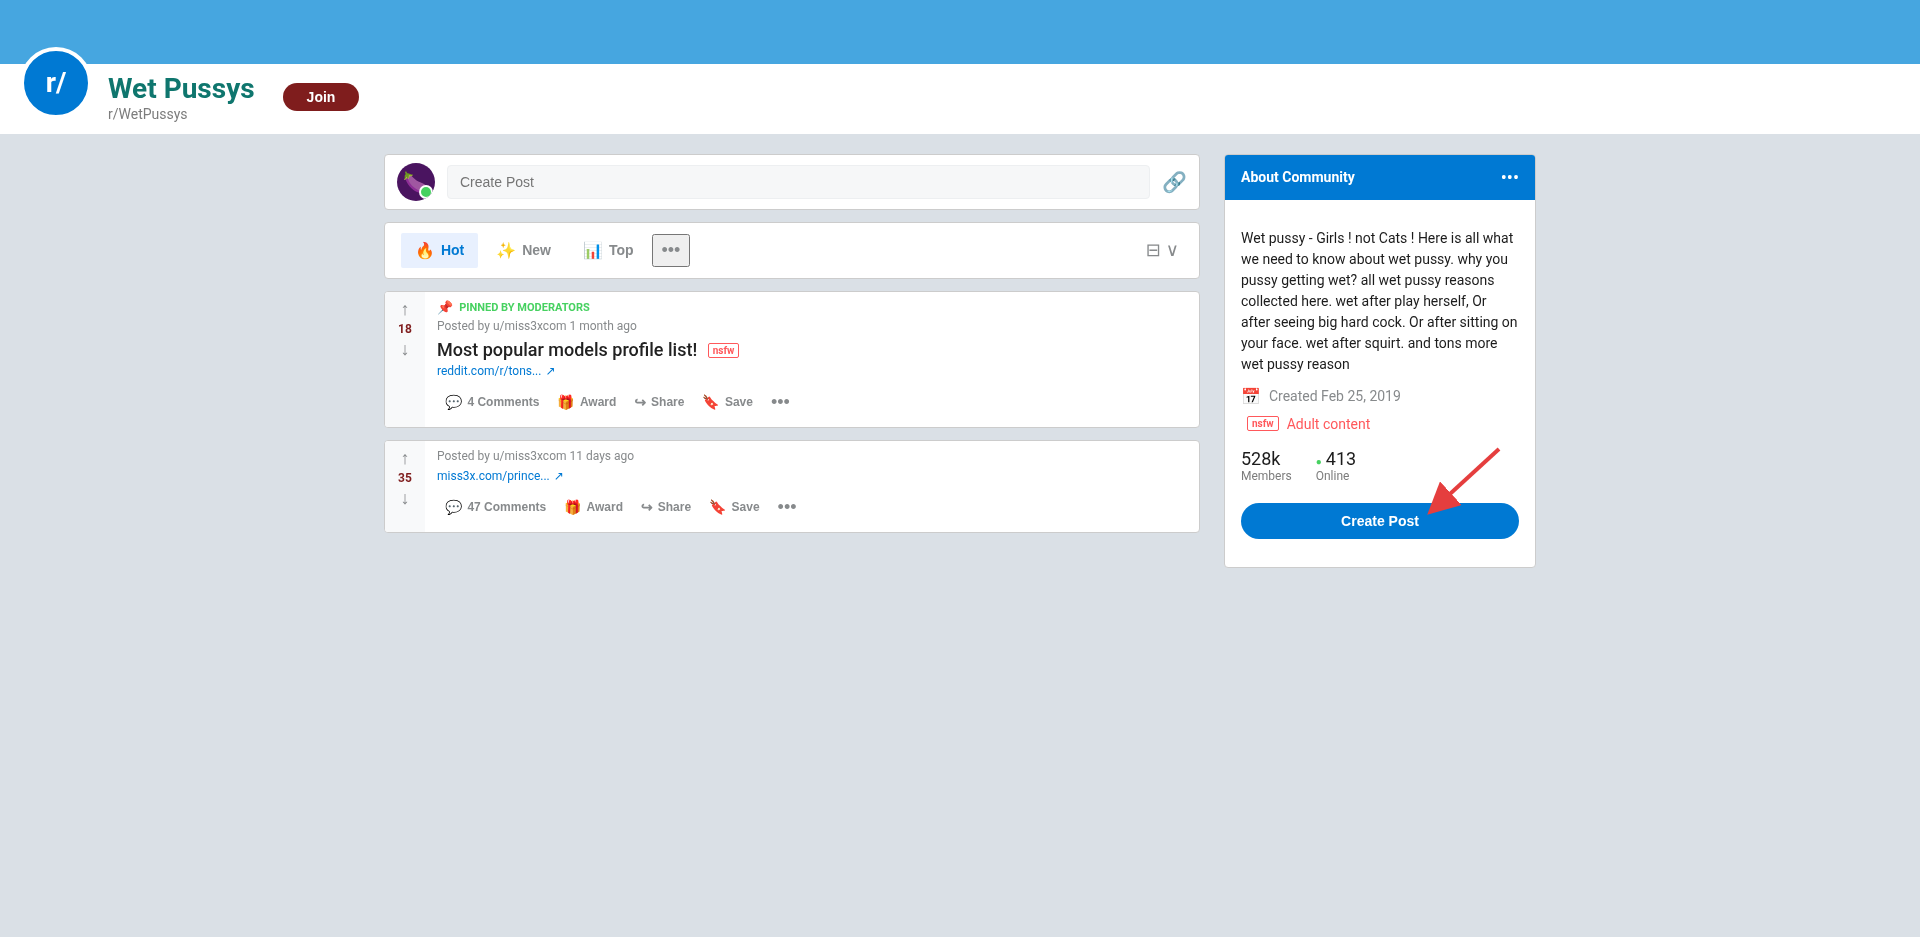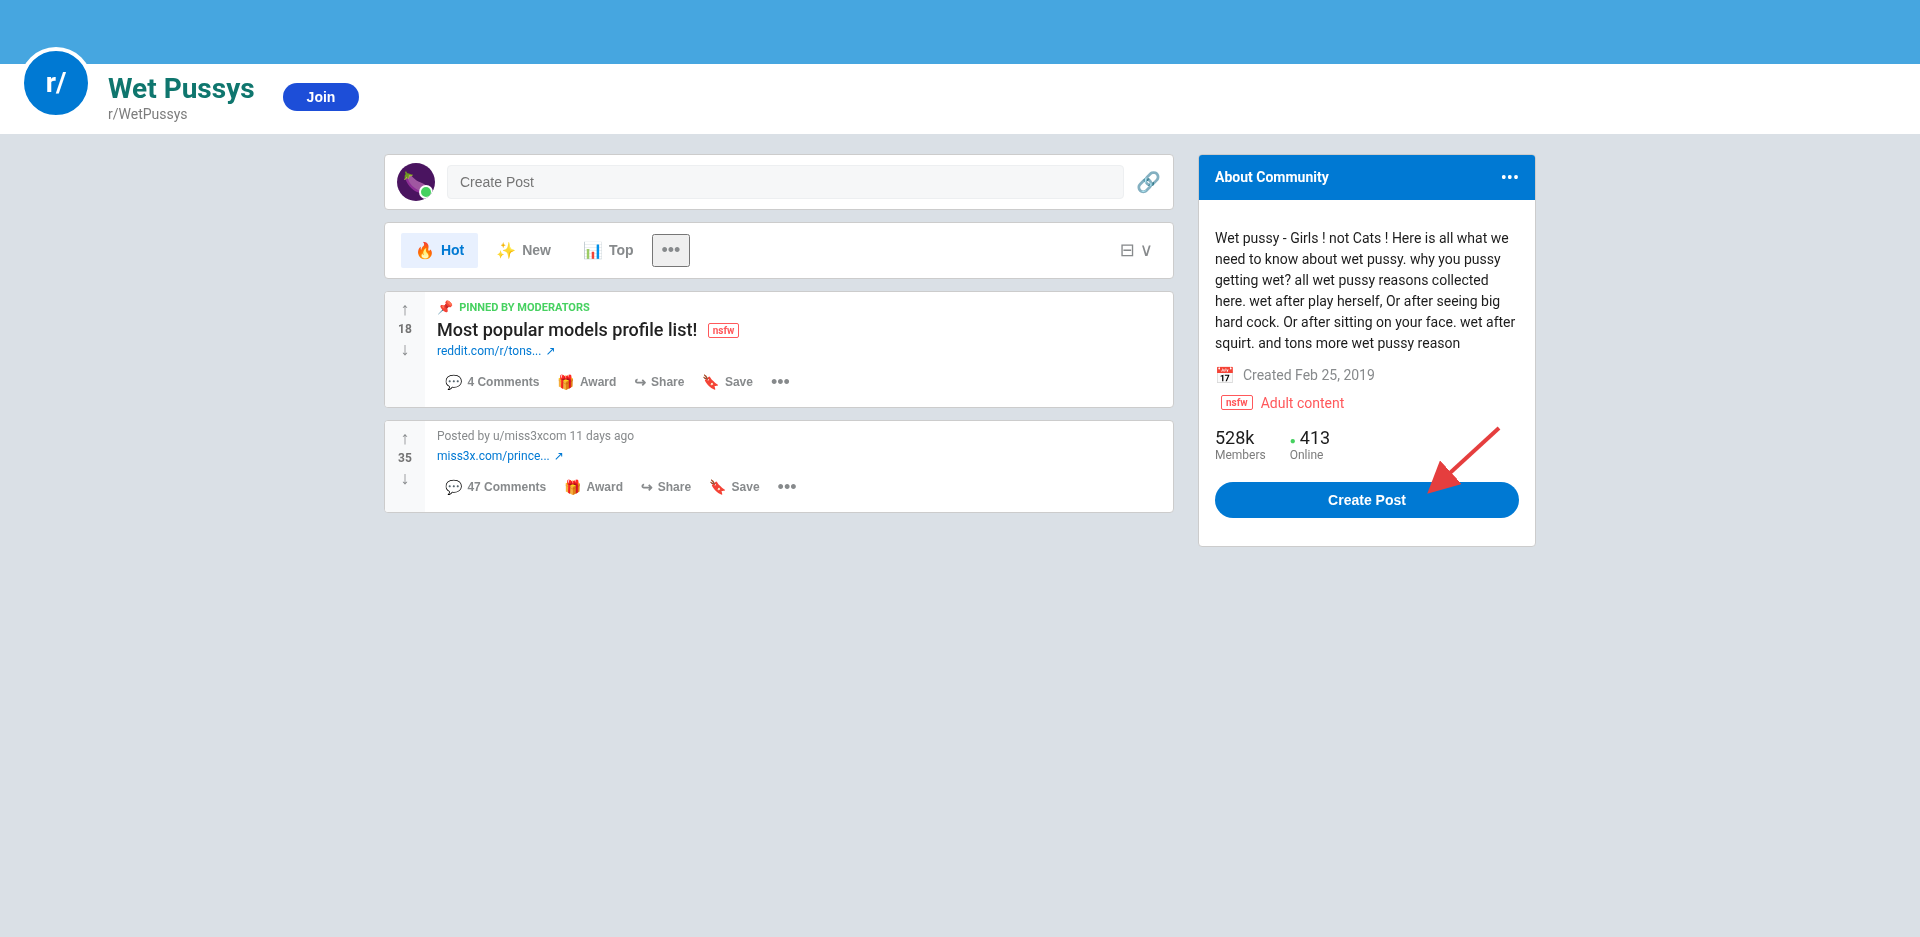--- a/index.html
+++ b/index.html
@@ -40,21 +40,21 @@
       font-size: 28px;
       font-weight: 700;
       color: #0f766e;
       line-height: 1.2;
     }
     .subreddit-handle {
       font-size: 14px;
       color: #7c7c7c;
     }
     .join-btn {
-      background: #1d4ed8;
+      background: #7f1d1d;
       color: #fff;
       border: none;
       border-radius: 9999px;
       padding: 6px 24px;
       font-size: 14px;
       font-weight: 700;
       cursor: pointer;
       margin-left: 12px;
     }
 
@@ -203,21 +203,21 @@
     }
     .vote-arrow {
       font-size: 18px;
       color: #878a8c;
       cursor: pointer;
       line-height: 1;
     }
     .vote-count {
       font-size: 12px;
       font-weight: 700;
-      color: #737373;
+      color: #7f1d1d;
     }
     .post-content {
       flex: 1;
       padding: 8px 12px;
     }
     .post-pinned-label {
       display: flex;
       align-items: center;
       gap: 6px;
       font-size: 11px;
@@ -286,21 +286,21 @@
       color: #878a8c;
       font-size: 18px;
       cursor: pointer;
       padding: 6px 8px;
       border: none;
       background: none;
     }
 
     
     .sidebar {
-      width: 338px;
+      width: 312px;
       flex-shrink: 0;
     }
     .about-community-card {
       background: #fff;
       border: 1px solid #ccc;
       border-radius: 4px;
       overflow: hidden;
     }
     .about-header {
       background: #0079d3;
@@ -439,20 +439,23 @@
         <div class="vote-col">
           <span class="vote-arrow">↑</span>
           <span class="vote-count">18</span>
           <span class="vote-arrow">↓</span>
         </div>
         <div class="post-content">
           <div class="post-pinned-label">
             <span class="pin-icon">📌</span>
             <span>PINNED BY MODERATORS</span>
           </div>
+          <div class="post-meta">
+            <span>Posted by u/miss3xcom 1 month ago</span>
+          </div>
           <div class="post-title">
             <span>Most popular models profile list!</span>
             <span class="nsfw-badge">nsfw</span>
           </div>
           <a href="#" class="post-link">
             <span>reddit.com/r/tons...</span>
             <span>↗</span>
           </a>
           <div class="post-actions">
             <button class="action-btn">

